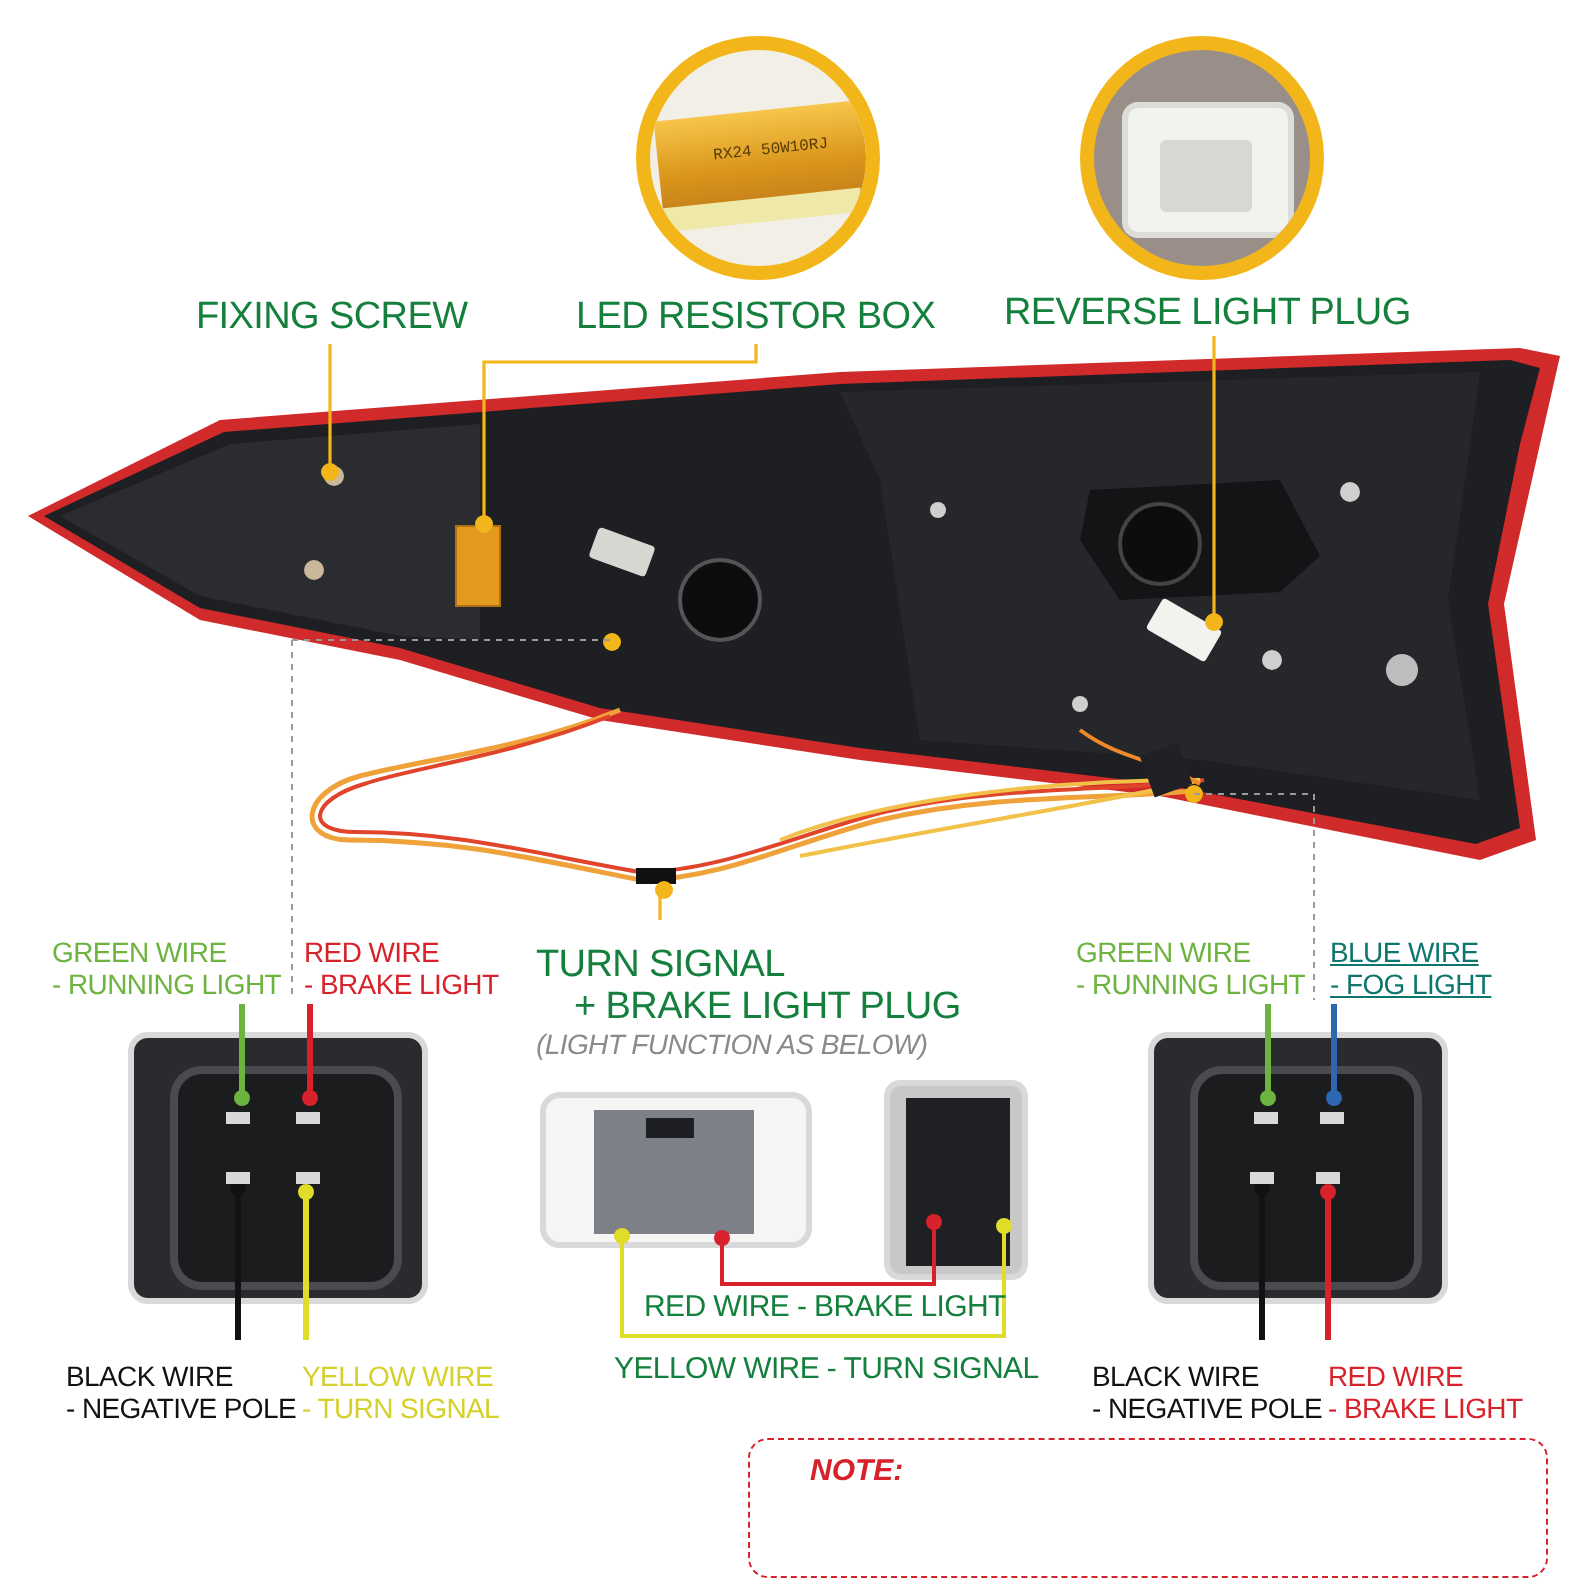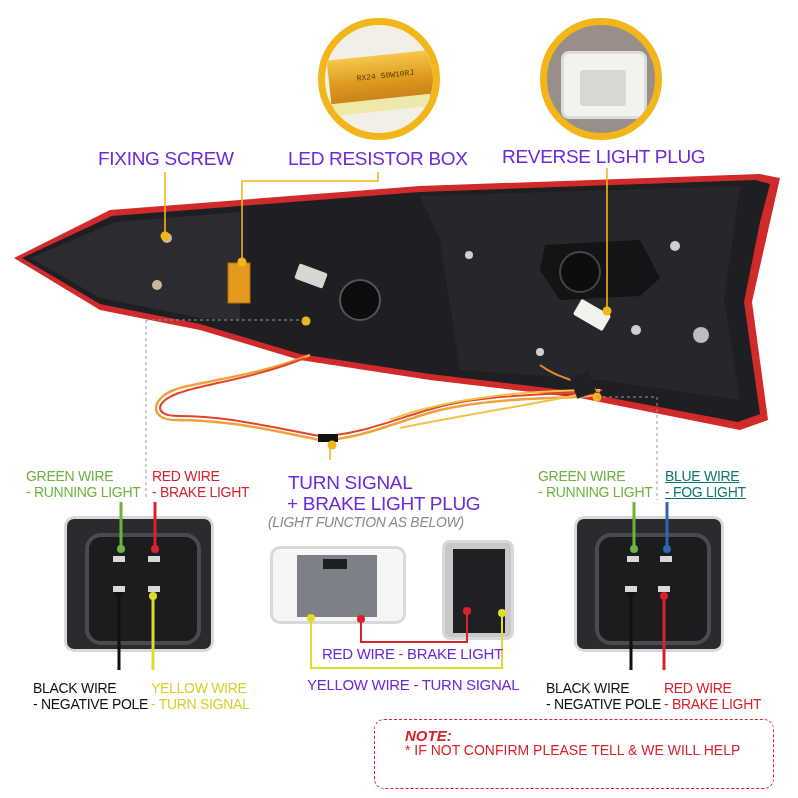--- a/index.html
+++ b/index.html
@@ -1,18 +1,18 @@
 <!DOCTYPE html>
 <html><head>
 <meta charset="utf-8">
 <style>
   html, body { margin:0; padding:0; background:#ffffff; }
   body { width:798px; height:798px; position:relative; overflow:hidden; font-family:"Liberation Sans", sans-serif; }
   .abs { position:absolute; }
-  .lbl { position:absolute; font-family:"Liberation Sans", sans-serif; color:#6d28d9; white-space:nowrap; letter-spacing:-0.3px; }
+  .lbl { position:absolute; font-family:"Liberation Sans", sans-serif; color:#15803d; white-space:nowrap; letter-spacing:-0.3px; }
   .lbl-big { font-size:19px; }
   .lbl-sm { font-size:14px; line-height:16px; }
   .circle { position:absolute; border-radius:50%; border:7px solid #f3b61a; overflow:hidden; box-sizing:border-box; }
   .note { position:absolute; left:374px; top:719px; width:400px; height:70px; border:1.5px dashed #d8222b; border-radius:10px; box-sizing:border-box; color:#d8222b; font-size:14px; line-height:15px; padding:8px 0 0 30px; }
   .note .t { font-weight:bold; font-style:italic; font-size:15px; }
   .plugframe { position:absolute; border:3px solid #d9d9d9; border-radius:10px; background:#2a2b2e; overflow:hidden; box-sizing:border-box; }
   svg { position:absolute; left:0; top:0; }
 </style>
 </head>
 <body>
@@ -77,21 +77,21 @@
     <circle cx="597" cy="397" r="4.5"></circle>
   </g>
 
   <g stroke="#9a9a9a" stroke-width="1" stroke-dasharray="3,3" fill="none">
     <path d="M146,320 L306,320"></path>
     <path d="M146,320 L146,500"></path>
     <path d="M597,397 L657,397 L657,500"></path>
   </g>
 </svg>
 
-<div class="lbl lbl-big" style="left:268px;top:472px;line-height:22px;margin-left:20px;">TURN SIGNAL</div>
+<div class="lbl lbl-big" style="left:268px;top:472px;line-height:22px;">TURN SIGNAL</div>
 <div class="lbl lbl-big" style="left:268px;top:493px;line-height:22px;margin-left:19px;">+ BRAKE LIGHT PLUG</div>
 <div class="lbl" style="left:268px;top:514px;font-size:14px;color:#8a8a8a;font-style:italic;">(LIGHT FUNCTION AS BELOW)</div>
 
 <div class="lbl lbl-sm" style="left:26px;top:468px;color:#6db33f;">
   <div>GREEN WIRE</div>
   <div>- RUNNING LIGHT</div>
 </div>
 <div class="lbl lbl-sm" style="left:152px;top:468px;color:#d8222b;">
   <div>RED WIRE</div>
   <div>- BRAKE LIGHT</div>
@@ -173,14 +173,13 @@
   <div>BLACK WIRE</div>
   <div>- NEGATIVE POLE</div>
 </div>
 <div class="lbl lbl-sm" style="left:664px;top:680px;color:#d8222b;">
   <div>RED WIRE</div>
   <div>- BRAKE LIGHT</div>
 </div>
 
 <div class="note">
   <div class="t">NOTE:</div>
-  <div>* IF NOT CONFIRM PLEASE TELL &amp; WE WILL HELP</div>
 </div>
 
 </body></html>

